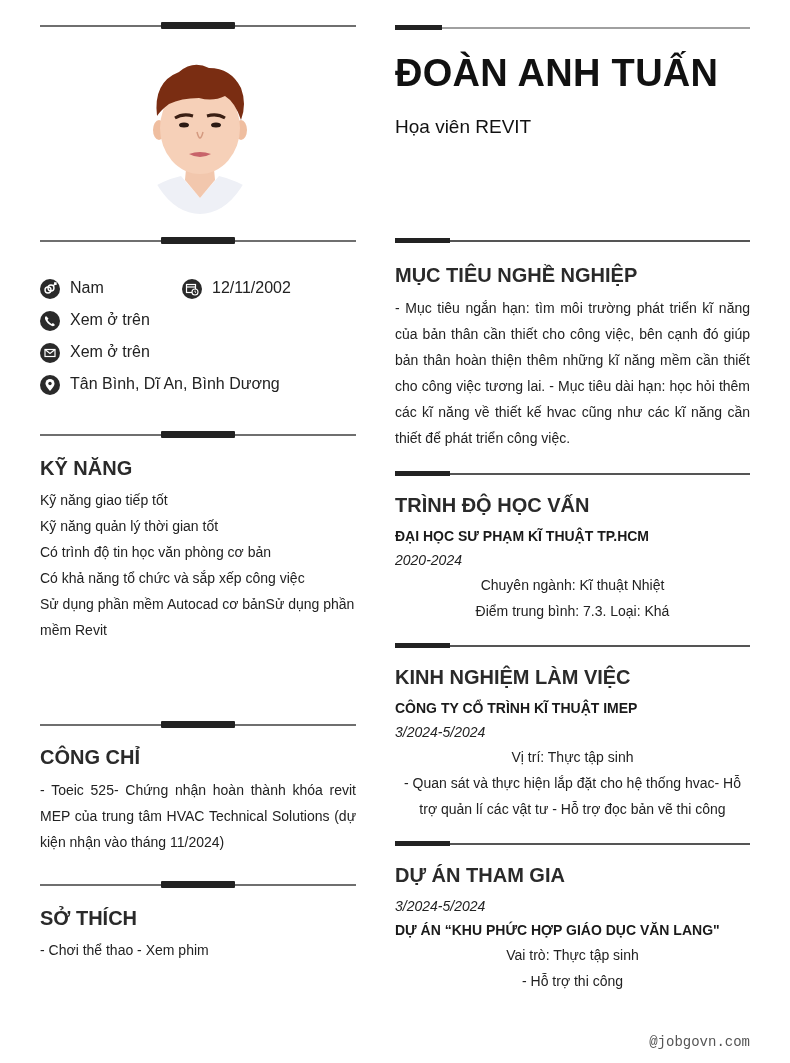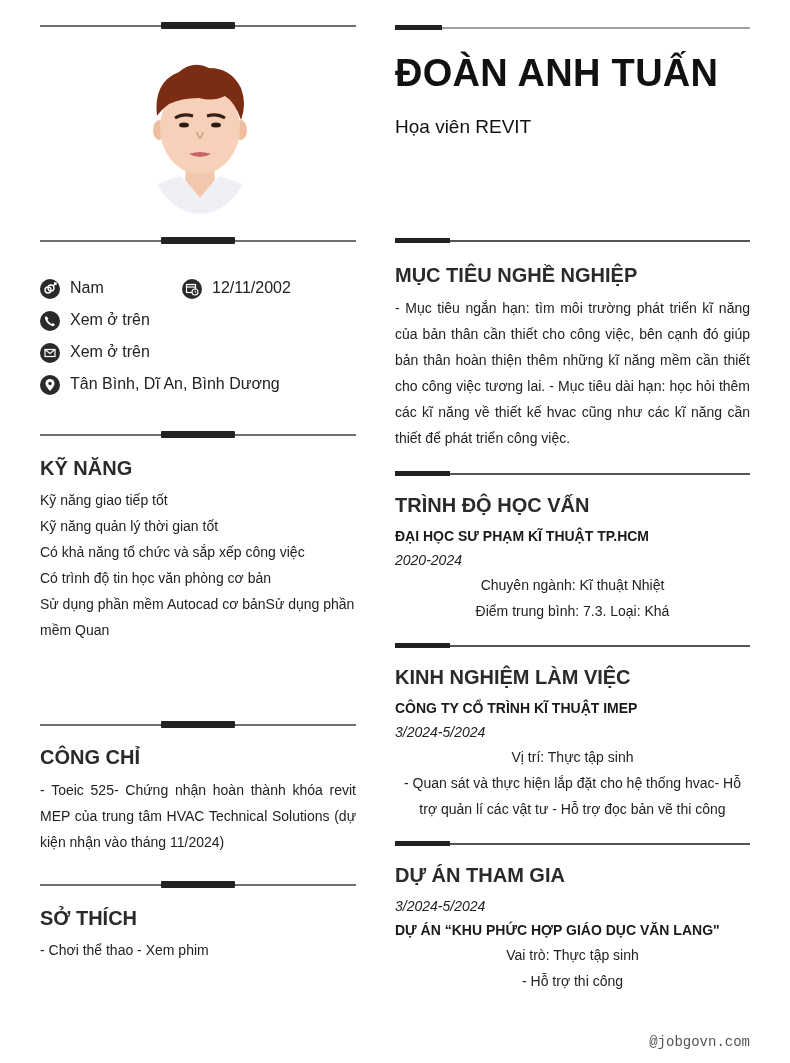--- a/index.html
+++ b/index.html
@@ -148,23 +148,23 @@
 
     <div class="cdiv" style="top:431px;">
         <div class="line"></div>
         <div class="bar"></div>
       </div>
 
     <div class="sec-title" style="top:457px;">KỸ NĂNG</div>
     <div style="position:absolute; left:0; top:487px; width:316px;">
       <div class="txt">Kỹ năng giao tiếp tốt</div>
       <div class="txt">Kỹ năng quản lý thời gian tốt</div>
+      <div class="txt">Có trình độ tin học văn phòng cơ bản</div>
       <div class="txt">Có khả năng tổ chức và sắp xếp công việc</div>
-      <div class="txt">Có trình độ tin học văn phòng cơ bản</div>
-      <div class="txt">Sử dụng phần mềm Autocad cơ bảnSử dụng phần mềm Quan</div>
+      <div class="txt">Sử dụng phần mềm Autocad cơ bảnSử dụng phần mềm Revit</div>
     </div>
 
     <div class="cdiv" style="top:721px;">
         <div class="line"></div>
         <div class="bar"></div>
       </div>
 
     <div class="sec-title" style="top:746px;">CÔNG CHỈ</div>
     <div class="txt just" style="position:absolute; left:0; top:777px; width:316px;">- Toeic 525- Chứng nhận hoàn thành khóa revit MEP của trung tâm HVAC Technical Solutions (dự kiện nhận vào tháng 11/2024)</div>
 

